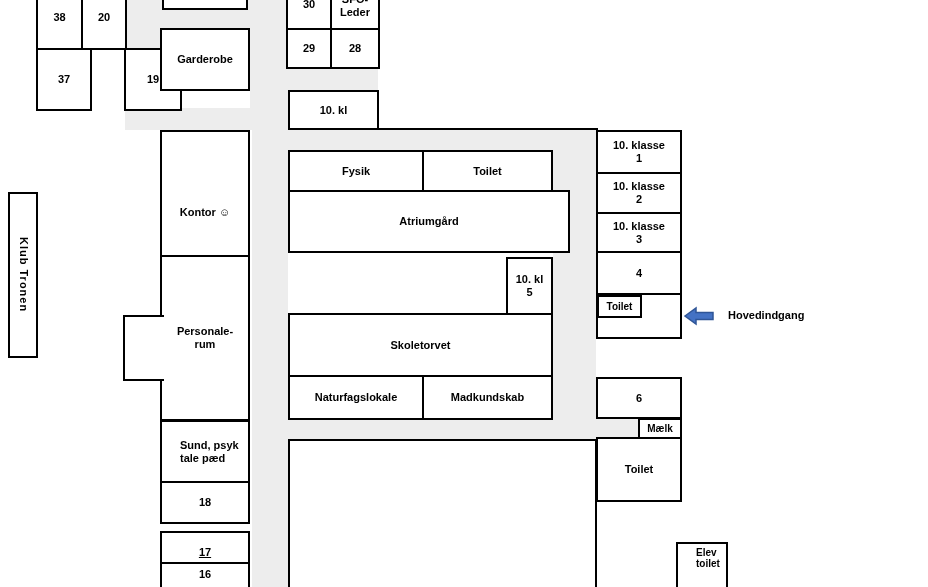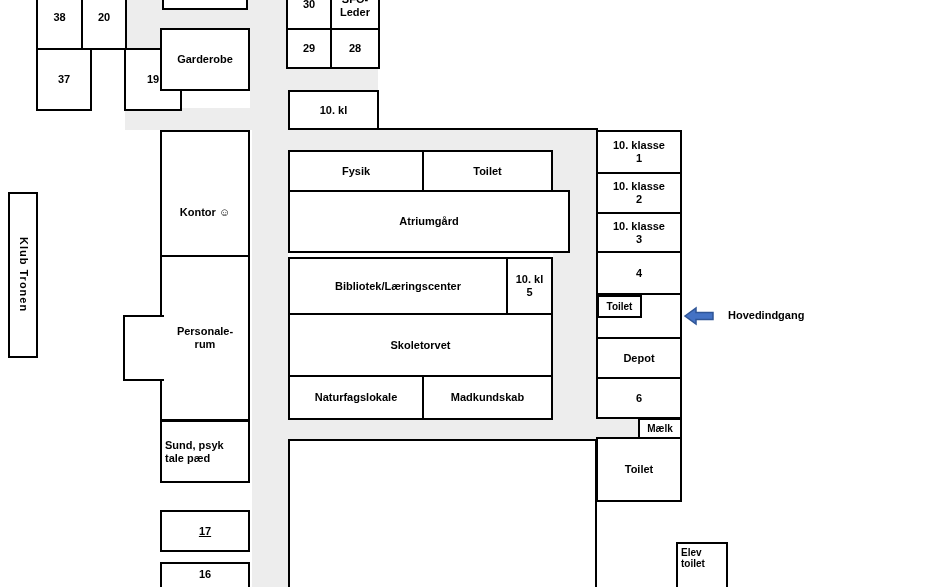--- a/index.html
+++ b/index.html
@@ -9,21 +9,21 @@
   }
   .corridor{position:absolute;background:#ededed;}
   .wall{position:absolute;background:#000;}
   .patch{position:absolute;background:#fff;}
   .room{
     position:absolute;background:#fff;border:2px solid #000;box-sizing:border-box;
     display:flex;align-items:center;justify-content:center;text-align:center;
     font-weight:bold;font-size:11px;line-height:13px;white-space:pre-line;z-index:2;
   }
   .room.small{font-size:10px;line-height:11px;}
-  .room.leftalign{justify-content:flex-start;text-align:left;padding-left:3px;}
+  .room.leftalign{justify-content:flex-start;text-align:left;padding-left:18px;}
   .room.topalign{align-items:flex-start;padding-top:4px;}
   .bump{position:absolute;background:#fff;border:2px solid #000;border-right:none;box-sizing:border-box;z-index:3;}
   .vtext{writing-mode:vertical-rl;letter-spacing:1px;}
   .freelabel{position:absolute;font-weight:bold;font-size:11px;z-index:4;white-space:nowrap;}
   .icon{position:absolute;z-index:4;}
 </style>
 </head>
 <body>
 
 <div id="canvas">
@@ -47,52 +47,51 @@
 
   <div class="room" style="left:162px;top:-30px;width:86px;height:40px;"><span></span></div>
 
   <div class="room" style="left:160px;top:28px;width:90px;height:63px;text-align:center;"><span>Garderobe</span></div>
   <div class="room" style="left:160px;top:130px;width:90px;height:164px;"><span>Kontor ☺</span></div>
   <div class="room" style="left:160px;top:255px;width:90px;height:166px;"><span>Personale-
 rum</span></div>
   <div class="bump" style="left:123px;top:315px;width:41px;height:66px;"></div>
   <div class="room leftalign" style="left:160px;top:420px;width:90px;height:63px;"><span>Sund, psyk
 tale pæd</span></div>
-  <div class="room" style="left:160px;top:510px;width:90px;height:42px;text-decoration:underline;"><span>17</span></div>
+  <div class="room" style="left:160px;top:481px;width:90px;height:43px;"><span>18</span></div>
+  <div class="room" style="left:160px;top:531px;width:90px;height:42px;text-decoration:underline;"><span>17</span></div>
   <div class="room topalign" style="left:160px;top:562px;width:90px;height:30px;"><span>16</span></div>
 
   <div class="room" style="left:8px;top:192px;width:30px;height:166px;"><span class="vtext">Klub Tronen</span></div>
 
   <div class="room" style="left:286px;top:-22px;width:46px;height:52px;"><span>30</span></div>
   <div class="room" style="left:330px;top:-22px;width:50px;height:56px;"><span>SFO-
 Leder</span></div>
   <div class="room" style="left:286px;top:28px;width:46px;height:41px;"><span>29</span></div>
   <div class="room" style="left:330px;top:28px;width:50px;height:41px;"><span>28</span></div>
   <div class="room" style="left:288px;top:90px;width:91px;height:40px;"><span>10. kl</span></div>
 
   <div class="room" style="left:288px;top:150px;width:136px;height:42px;"><span>Fysik</span></div>
   <div class="room" style="left:422px;top:150px;width:131px;height:42px;"><span>Toilet</span></div>
   <div class="room" style="left:288px;top:190px;width:282px;height:63px;"><span>Atriumgård</span></div>
-  <div class="room" style="left:288px;top:257px;width:220px;height:58px;"><span>Bibliotek/Læringscenter</span></div>
   <div class="room" style="left:506px;top:257px;width:47px;height:58px;"><span>10. kl
 5</span></div>
   <div class="room" style="left:288px;top:313px;width:265px;height:64px;"><span>Skoletorvet</span></div>
   <div class="room" style="left:288px;top:375px;width:136px;height:45px;"><span>Naturfagslokale</span></div>
   <div class="room" style="left:422px;top:375px;width:131px;height:45px;"><span>Madkundskab</span></div>
 
   <div class="room" style="left:596px;top:130px;width:86px;height:44px;"><span>10. klasse
 1</span></div>
   <div class="room" style="left:596px;top:172px;width:86px;height:42px;"><span>10. klasse
 2</span></div>
   <div class="room" style="left:596px;top:212px;width:86px;height:41px;"><span>10. klasse
 3</span></div>
   <div class="room" style="left:596px;top:251px;width:86px;height:44px;"><span>4</span></div>
   <div class="room" style="left:596px;top:293px;width:86px;height:46px;"></div>
   <div class="room small" style="left:597px;top:295px;width:45px;height:23px;z-index:3;"><span>Toilet</span></div>
-  <div class="room" style="left:596px;top:337px;width:86px;height:42px;"><span>Depot</span></div>
   <div class="room" style="left:596px;top:377px;width:86px;height:42px;"><span>6</span></div>
   <div class="room small" style="left:638px;top:418px;width:44px;height:21px;z-index:3;"><span>Mælk</span></div>
   <div class="room" style="left:596px;top:437px;width:86px;height:65px;"><span>Toilet</span></div>
 
   <div class="room" style="left:288px;top:439px;width:309px;height:150px;"><span></span></div>
 
   <div class="room small leftalign" style="left:676px;top:542px;width:52px;height:48px;align-items:flex-start;padding-top:3px;"><span>Elev
 toilet</span></div>
 
   <svg class="icon" style="left:684px;top:306px;" width="30" height="20" viewBox="0 0 30 20">

